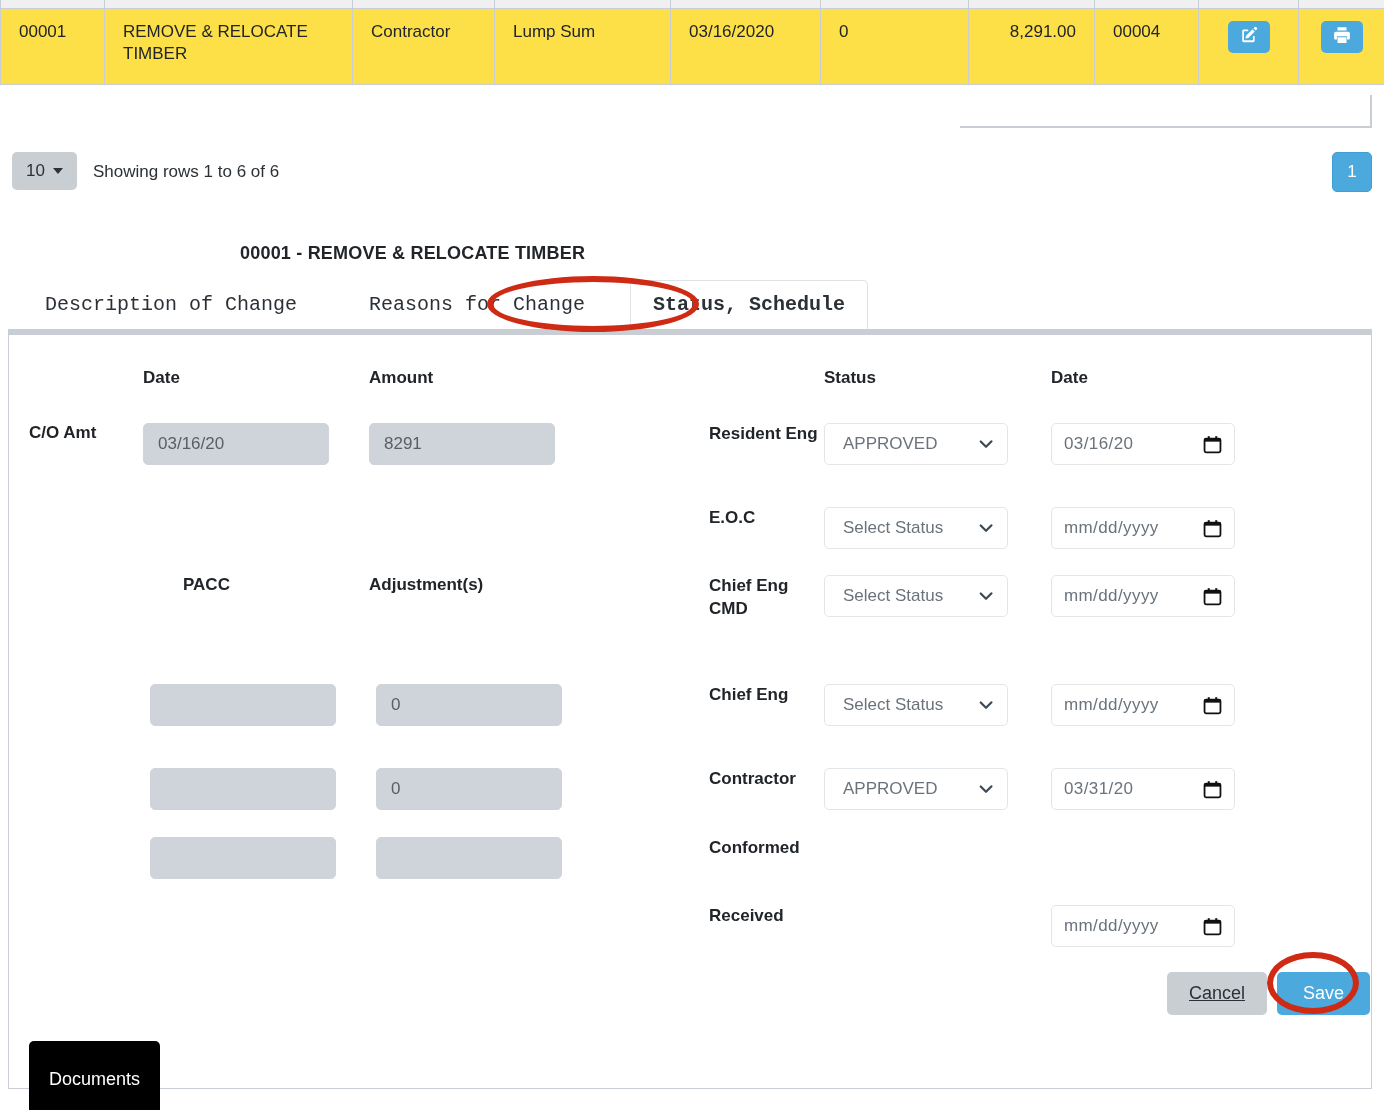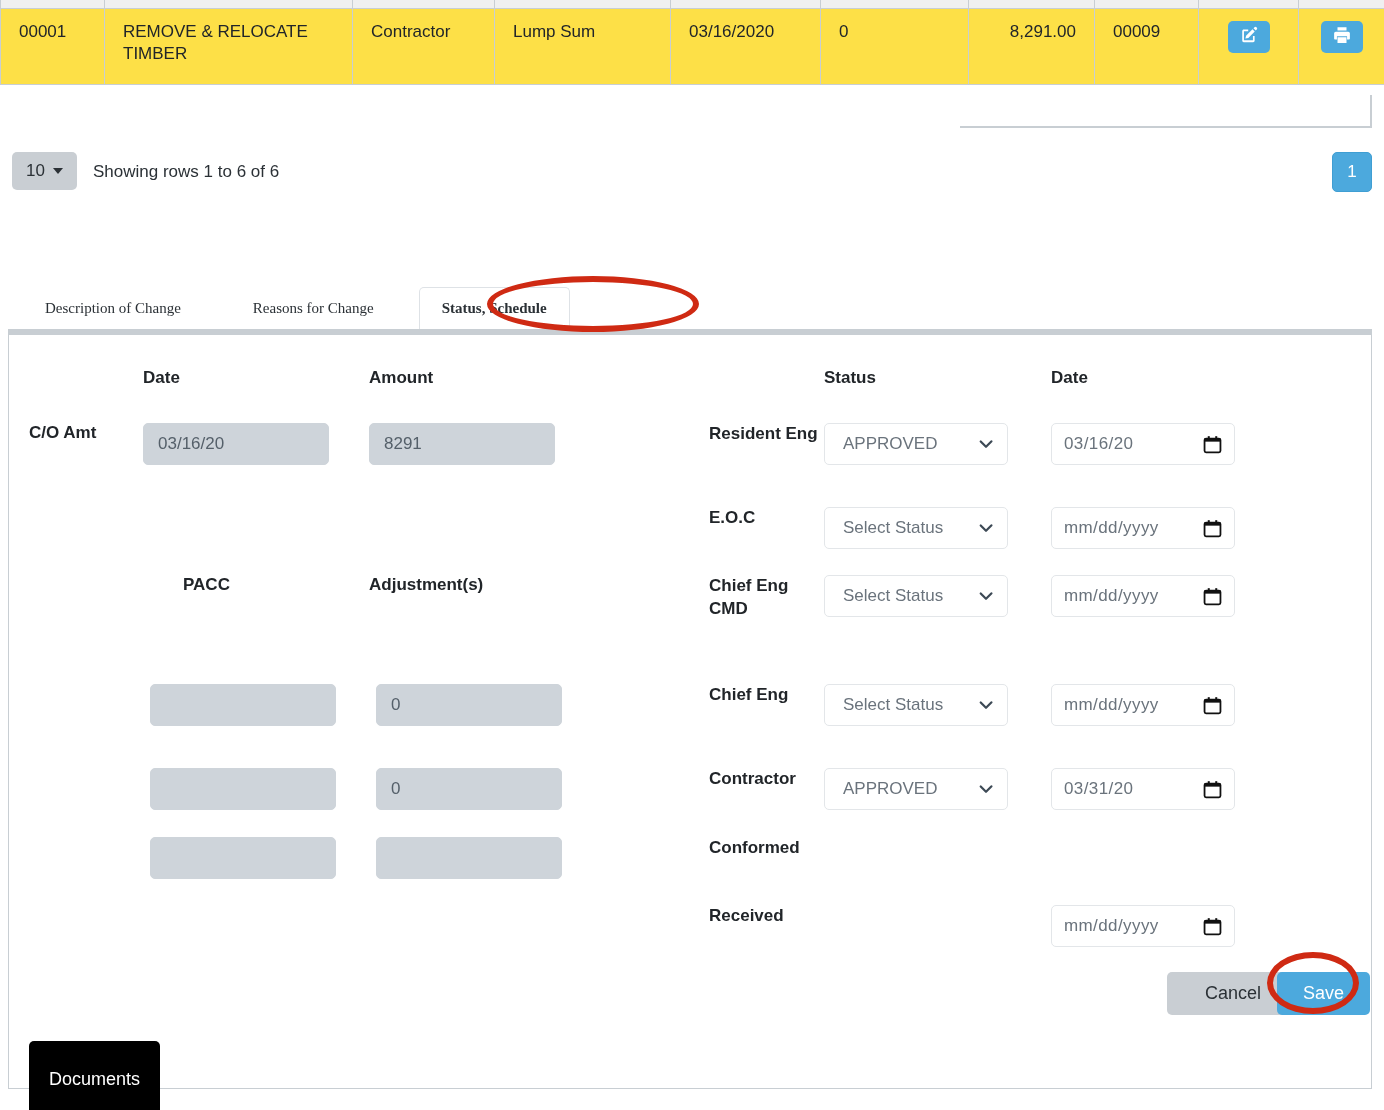--- a/index.html
+++ b/index.html
@@ -131,29 +131,29 @@
   .tabs {
     position: absolute;
     left: 0; top: 281px;
     width: 1384px;
     height: 48px;
     display: flex;
     align-items: flex-end;
   }
   .tab {
     padding: 11px 22px;
-    font-size: 15px;
+    font-size: 20px;
     color: #2b3136;
     background: transparent;
     border: 1px solid transparent;
     border-bottom: none;
     border-radius: 5px 5px 0 0;
     cursor: pointer;
     white-space: nowrap;
-    font-family: Liberation Serif, serif;
+    font-family: Liberation Mono, monospace;
     line-height: 1.3;
   }
   .tab.active {
     font-weight: bold;
     background: #fff;
     border-color: #dee2e6;
     position: relative;
     z-index: 3;
   }
 
@@ -241,21 +241,22 @@
     position: absolute;
     border: none;
     border-radius: 5px;
     font-size: 18px;
     cursor: pointer;
     font-family: "Liberation Sans", sans-serif;
   }
   .btn-cancel {
     background: #c9ced3;
     color: #2b3136;
-    padding: 11px 38px;
+    padding: 11px 22px;
+    text-decoration: underline;
   }
   .btn-save {
     background: #4ca9dd;
     color: #fff;
     padding: 11px 26px;
   }
   .btn-docs {
     background: #000000;
     color: #fff;
     padding: 28px 20px;
@@ -304,21 +305,21 @@
             <td></td>
         </tr>
         <tr class="data-row">
           <td>00001</td>
           <td>REMOVE &amp; RELOCATE TIMBER</td>
           <td>Contractor</td>
           <td>Lump Sum</td>
           <td>03/16/2020</td>
           <td>0</td>
           <td class="num-right">8,291.00</td>
-          <td>00009</td>
+          <td>00004</td>
           <td class="icon-cell">
             <button class="icon-btn">
               <span>
                 <svg viewBox="0 0 16 16" aria-hidden="true">
                   <path d="M12.9 1.1a1.2 1.2 0 0 1 1.7 0l.3.3a1.2 1.2 0 0 1 0 1.7l-.9.9-2-2 .9-.9zM11.1 2.9l2 2L7.4 10.6l-2.6.6.6-2.6 5.7-5.7z"></path>
                   <path d="M2 3.2h5.3v1.5H3.5v8h8V8.9H13v4.3c0 .7-.6 1.3-1.3 1.3H3.3c-.7 0-1.3-.6-1.3-1.3V4.5c0-.7.6-1.3 1.3-1.3z"></path>
                 </svg>
               </span>
             </button>
           </td>
@@ -339,20 +340,21 @@
 
   <div class="pagination-bar">
     <button class="page-size">
       <span>10</span>
       <span class="caret-down"></span>
     </button>
     <div class="showing-rows">Showing rows 1 to 6 of 6</div>
     <button class="page-num">1</button>
   </div>
 
+  <div class="detail-title">00001 - REMOVE &amp; RELOCATE TIMBER</div>
 
   <div class="tabs">
     <div style="width:22px"></div>
     <button class="tab">Description of Change</button>
     <div style="width:26px"></div>
     <button class="tab">Reasons for Change</button>
     <div style="width:22px"></div>
     <button class="tab active">Status, Schedule</button>
     <div style="width:22px"></div>
   </div>

